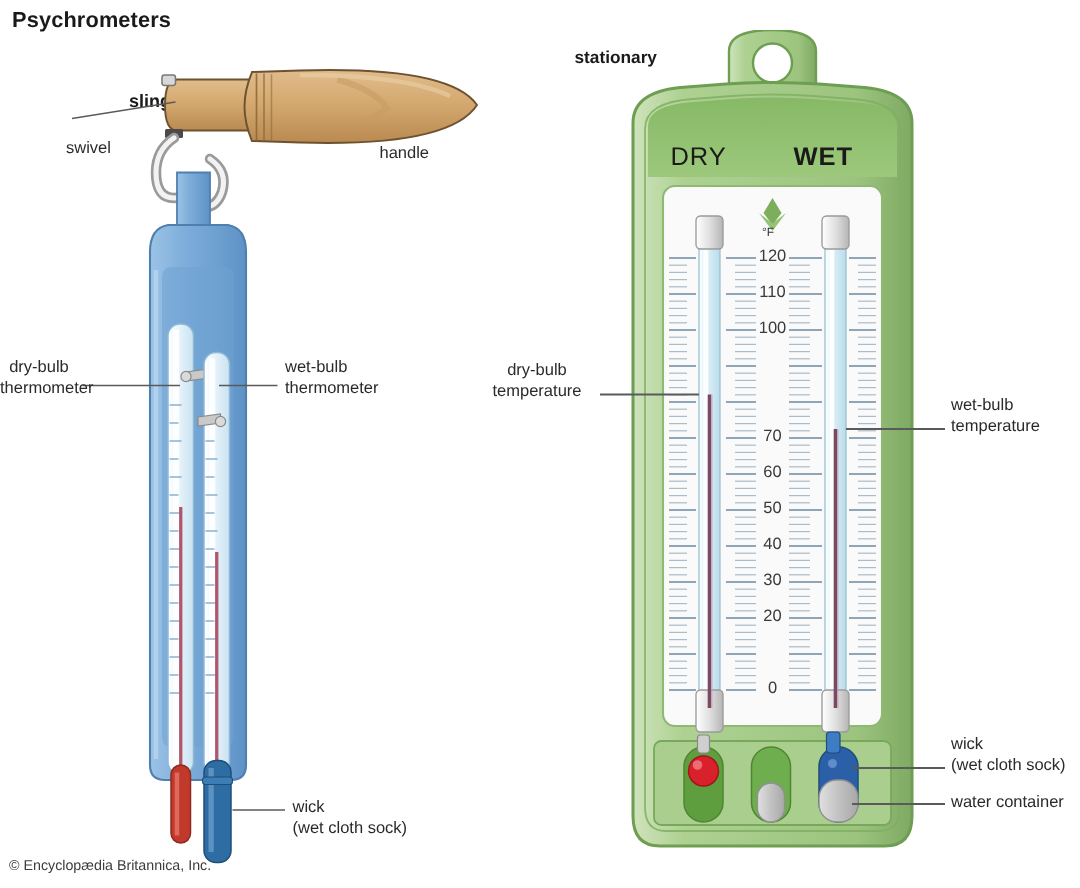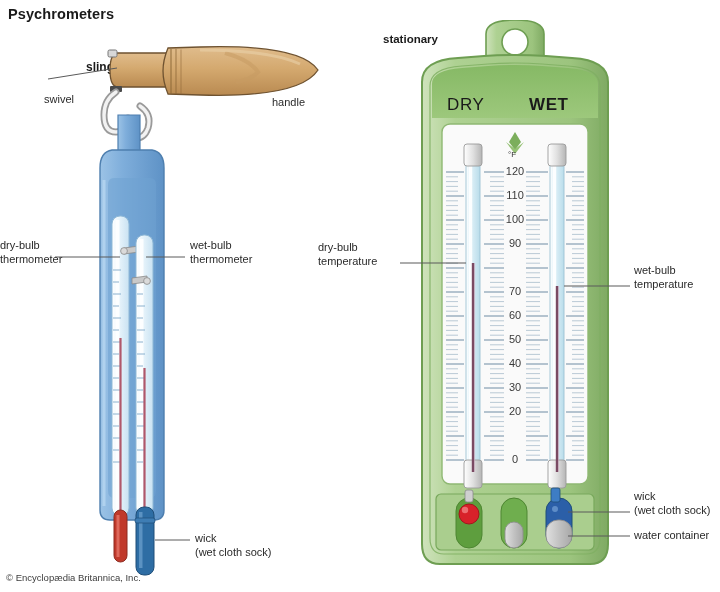--- a/index.html
+++ b/index.html
@@ -10,21 +10,21 @@
     color:#1a1a1a;
     position:relative;
     overflow:hidden;
     -webkit-font-smoothing:antialiased;
   }
   .abs{position:absolute;}
   #title{left:8px;top:6px;font-size:14.5px;font-weight:bold;letter-spacing:.1px;}
   #sling-label{left:86px;top:34px;font-size:12px;font-weight:bold;margin-top:26px;}
   #stationary-label{left:383px;top:33px;font-size:11.5px;font-weight:bold;text-align:center;}
   .lbl{font-size:11px;line-height:13.5px;color:#2a2a2a;}
-  .lbl.r{text-align:left;}
+  .lbl.r{text-align:center;}
   #copyright{left:6px;top:572px;font-size:9.5px;color:#3c3c3c;}
   svg{display:block;}
 </style>
 </head>
 <body>
 
 <div class="abs" id="title">Psychrometers</div>
 <div class="abs" id="sling-label">sling</div>
 <div class="abs" id="stationary-label">stationary</div>
 
@@ -148,21 +148,21 @@
 
   <g stroke="#5A5A5A" stroke-width="1" fill="none">
     <line x1="48" y1="59" x2="117" y2="48"></line>
     <line x1="55" y1="237" x2="120" y2="237"></line>
     <line x1="185" y1="237" x2="146" y2="237"></line>
     <line x1="155" y1="520" x2="190" y2="520"></line>
   </g>
 </svg>
 
 <div class="abs lbl" style="left:44px;top:93px;">swivel</div>
-<div class="abs lbl" style="left:245px;top:96px;padding-left:27px;">handle</div>
+<div class="abs lbl" style="left:226px;top:96px;padding-left:27px;">handle</div>
 
 <div class="abs lbl r" style="left:0px;top:239px;width:52px;">
   <div>dry-bulb</div>
   <div>thermometer</div>
 </div>
 <div class="abs lbl" style="left:190px;top:239px;">
   <div>wet-bulb</div>
   <div>thermometer</div>
 </div>
 <div class="abs lbl" style="left:195px;top:532px;">
@@ -517,21 +517,20 @@
 
 <div class="abs" style="left:447px;top:95px;font-size:17px;font-weight:normal;letter-spacing:.6px;">DRY</div>
 <div class="abs" style="left:529px;top:95px;font-size:17px;font-weight:bold;letter-spacing:.6px;text-align:center;">WET</div>
 
 <div class="abs" style="left:508px;top:150px;font-size:8px;color:#333;">°F</div>
 
 <div class="abs" id="scale-numbers" style="left:400px;top:20px;width:230px;height:560px;">
     <div class="abs" style="left: 0px; top: 145px; width: 230px; text-align: center; font-size: 11px; color: rgb(58, 58, 58); font-family: &quot;Liberation Sans&quot;, sans-serif;">120</div>
     <div class="abs" style="left: 0px; top: 169px; width: 230px; text-align: center; font-size: 11px; color: rgb(58, 58, 58); font-family: &quot;Liberation Sans&quot;, sans-serif;">110</div>
     <div class="abs" style="left: 0px; top: 193px; width: 230px; text-align: center; font-size: 11px; color: rgb(58, 58, 58); font-family: &quot;Liberation Sans&quot;, sans-serif;">100</div>
-    <div class="abs" style="left: 0px; top: 217px; width: 230px; text-align: center; font-size: 11px; color: rgb(58, 58, 58); font-family: &quot;Liberation Sans&quot;, sans-serif;">90</div>
     <div class="abs" style="left: 0px; top: 265px; width: 230px; text-align: center; font-size: 11px; color: rgb(58, 58, 58); font-family: &quot;Liberation Sans&quot;, sans-serif;">70</div>
     <div class="abs" style="left: 0px; top: 289px; width: 230px; text-align: center; font-size: 11px; color: rgb(58, 58, 58); font-family: &quot;Liberation Sans&quot;, sans-serif;">60</div>
     <div class="abs" style="left: 0px; top: 313px; width: 230px; text-align: center; font-size: 11px; color: rgb(58, 58, 58); font-family: &quot;Liberation Sans&quot;, sans-serif;">50</div>
     <div class="abs" style="left: 0px; top: 337px; width: 230px; text-align: center; font-size: 11px; color: rgb(58, 58, 58); font-family: &quot;Liberation Sans&quot;, sans-serif;">40</div>
     <div class="abs" style="left: 0px; top: 361px; width: 230px; text-align: center; font-size: 11px; color: rgb(58, 58, 58); font-family: &quot;Liberation Sans&quot;, sans-serif;">30</div>
     <div class="abs" style="left: 0px; top: 385px; width: 230px; text-align: center; font-size: 11px; color: rgb(58, 58, 58); font-family: &quot;Liberation Sans&quot;, sans-serif;">20</div>
     <div class="abs" style="left: 0px; top: 433px; width: 230px; text-align: center; font-size: 11px; color: rgb(58, 58, 58); font-family: &quot;Liberation Sans&quot;, sans-serif;">0</div>
   </div>
 
 <div class="abs lbl r" style="left:318px;top:241px;width:80px;">

